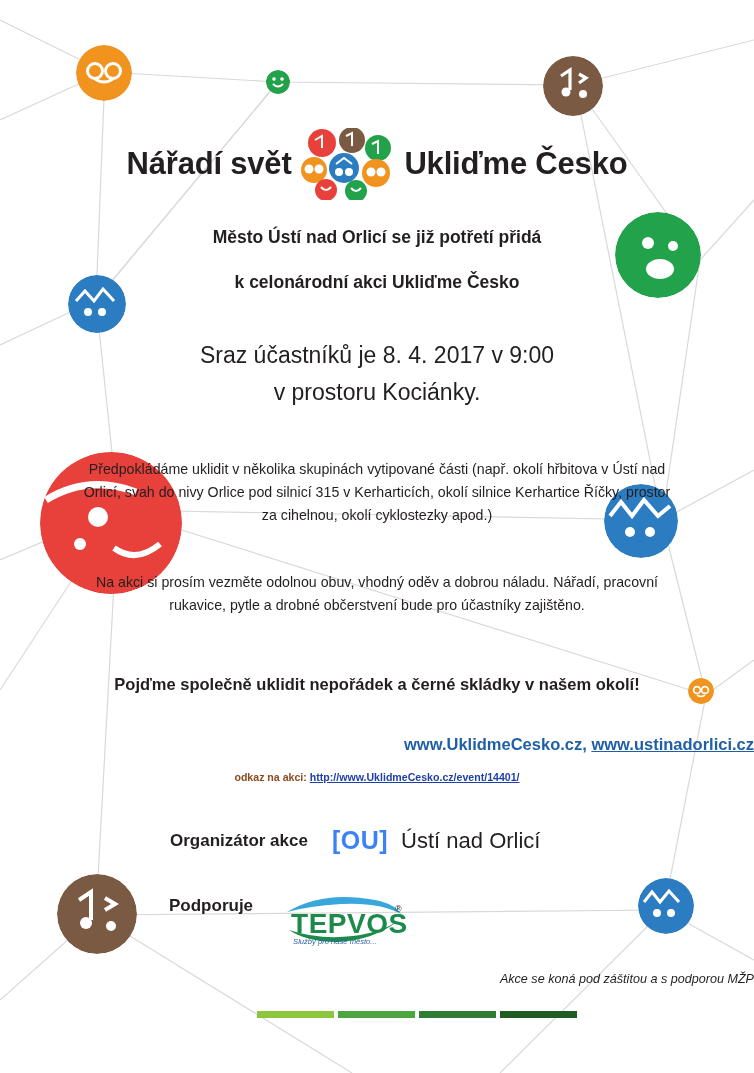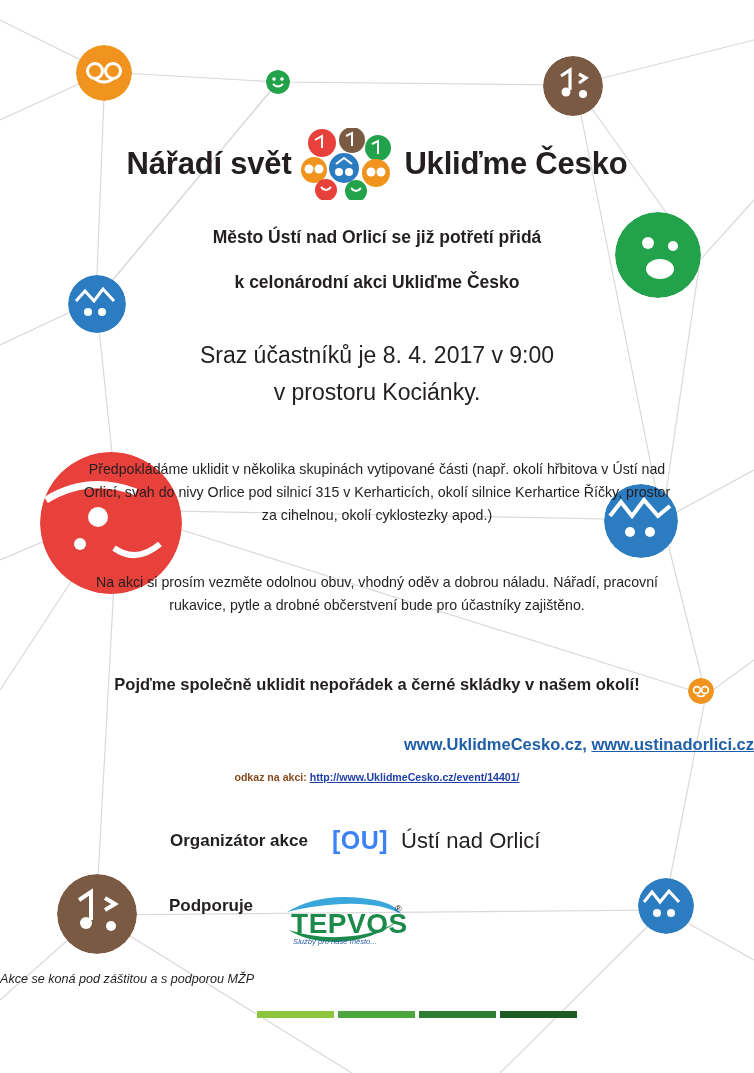--- a/index.html
+++ b/index.html
@@ -216,21 +216,21 @@
     font-style: italic;
     color: #2a5fa8;
     white-space: nowrap;
   }
 
   .mzp-note {
     position: absolute;
     top: 972px;
     left: 0;
     width: 754px;
-    text-align: left;
+    text-align: right;
     font-size: 12.6px;
     font-style: italic;
     color: #231f20;
   }
   .mzp-bars {
     position: absolute;
     top: 1011px;
     left: 257px;
     display: flex;
     gap: 4px;

